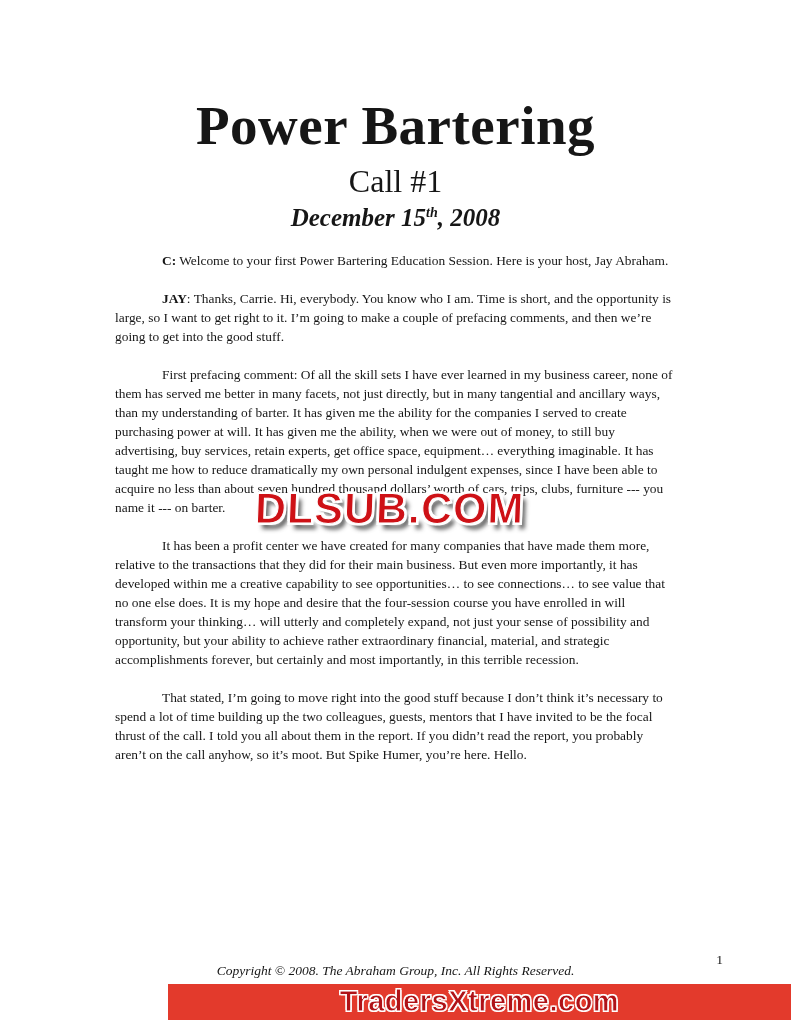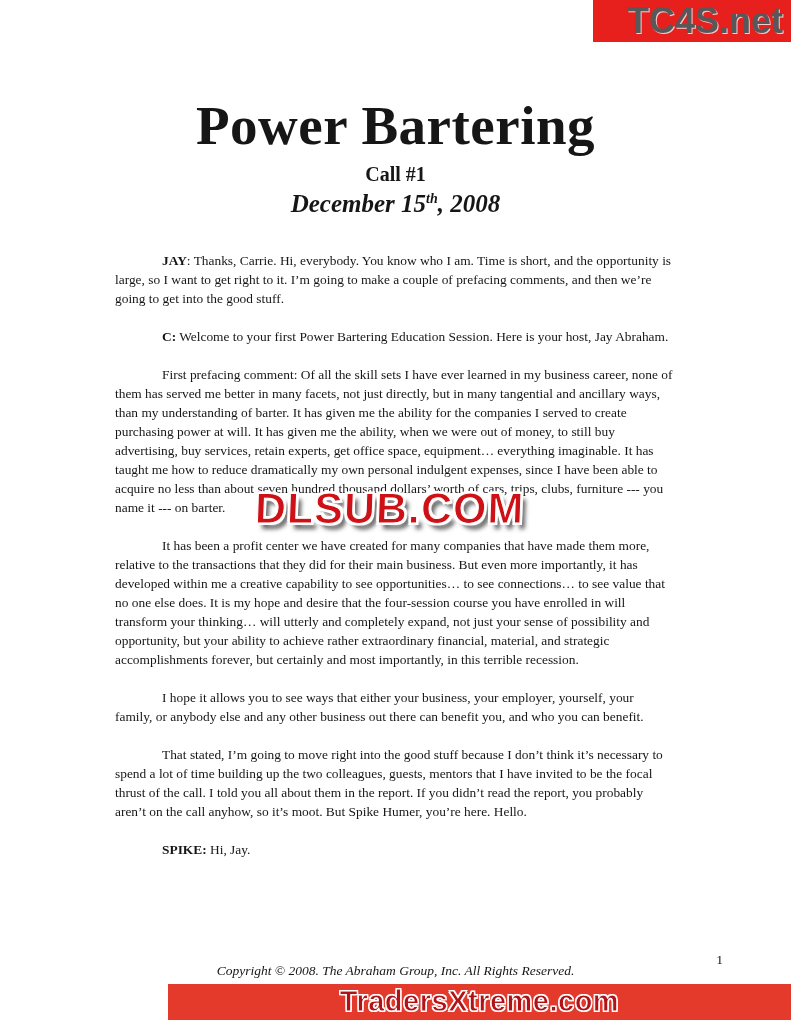--- a/index.html
+++ b/index.html
@@ -15,21 +15,21 @@
   
   .title-block{
     position:absolute;top:94px;left:0;width:100%;
     text-align:center;
   }
   .doc-title{
     margin:0;font-size:55px;font-weight:bold;letter-spacing:0.5px;
     font-family:"Liberation Serif", serif;
   }
   .doc-subtitle{
-    margin:6px 0 0 0;font-size:20px;font-weight:bold;
+    margin:6px 0 0 0;font-size:32px;font-weight:normal;
   }
   .doc-date{
     margin:4px 0 0 0;font-size:25px;font-weight:bold;font-style:italic;
   }
   .doc-date sup{font-size:14px;}
   
   .content{
     position:absolute;left:115px;right:117px;top:251px;
     font-size:13.4px;line-height:19px;text-align:left;
   }
@@ -77,36 +77,33 @@
     text-shadow:
       -1px -1px 0 #ffffff, 1px -1px 0 #ffffff,
       -1px 1px 0 #ffffff, 1px 1px 0 #ffffff;
   }
 </style>
 </head>
 <body>
 
 <div class="page">
 
-  <div class="wm-top">TC4S.net</div>
 
   <div class="title-block">
     <h1 class="doc-title">Power Bartering</h1>
     <div class="doc-subtitle">Call #1</div>
     <div class="doc-date"><span>December 15</span><sup>th</sup><span>, 2008</span></div>
   </div>
 
   <div class="content">
+    <p><span class="speaker">C:</span><span>  Welcome to your first Power Bartering Education Session.  Here is your host, Jay Abraham.</span></p>
     <p><span class="speaker">JAY</span><span>:  Thanks, Carrie.  Hi, everybody.  You know who I am.  Time is short, and the opportunity is large, so I want to get right to it.  I’m going to make a couple of prefacing comments, and then we’re going to get into the good stuff.</span></p>
-    <p><span class="speaker">C:</span><span>  Welcome to your first Power Bartering Education Session.  Here is your host, Jay Abraham.</span></p>
     <p><span class="speaker"></span><span>First prefacing comment:  Of all the skill sets I have ever learned in my business career, none of them has served me better in many facets, not just directly, but in many tangential and ancillary ways, than my understanding of barter.  It has given me the ability for the companies I served to create purchasing power at will.  It has given me the ability, when we were out of money, to still buy advertising, buy services, retain experts, get office space, equipment… everything imaginable.  It has taught me how to reduce dramatically my own personal indulgent expenses, since I have been able to acquire no less than about seven hundred thousand dollars’ worth of cars, trips, clubs, furniture --- you name it --- on barter.</span></p>
     <p><span class="speaker"></span><span>It has been a profit center we have created for many companies that have made them more, relative to the transactions that they did for their main business.  But even more importantly, it has developed within me a creative capability to see opportunities… to see connections… to see value that no one else does.  It is my hope and desire that the four-session course you have enrolled in will transform your thinking… will utterly and completely expand, not just your sense of possibility and opportunity, but your ability to achieve rather extraordinary financial, material, and strategic accomplishments forever, but certainly and most importantly, in this terrible recession.</span></p>
-    <p><span class="speaker"></span><span>I hope it allows you to see ways that either your business, your employer, yourself, your family, or anybody else and any other business out there can benefit you, and who you can benefit.</span></p>
     <p><span class="speaker"></span><span>That stated, I’m going to move right into the good stuff because I don’t think it’s necessary to spend a lot of time building up the two colleagues, guests, mentors that I have invited to be the focal thrust of the call.  I told you all about them in the report.  If you didn’t read the report, you probably aren’t on the call anyhow, so it’s moot.  But Spike Humer, you’re here.  Hello.</span></p>
-    <p><span class="speaker">SPIKE:</span><span>  Hi, Jay.</span></p>
   </div>
 
   <div class="wm-mid">DLSUB.COM</div>
 
   <div class="copyright">Copyright © 2008. The Abraham Group, Inc. All Rights Reserved.</div>
   <div class="page-number">1</div>
 
   <div class="wm-bottom">TradersXtreme.com</div>
 
 </div>

